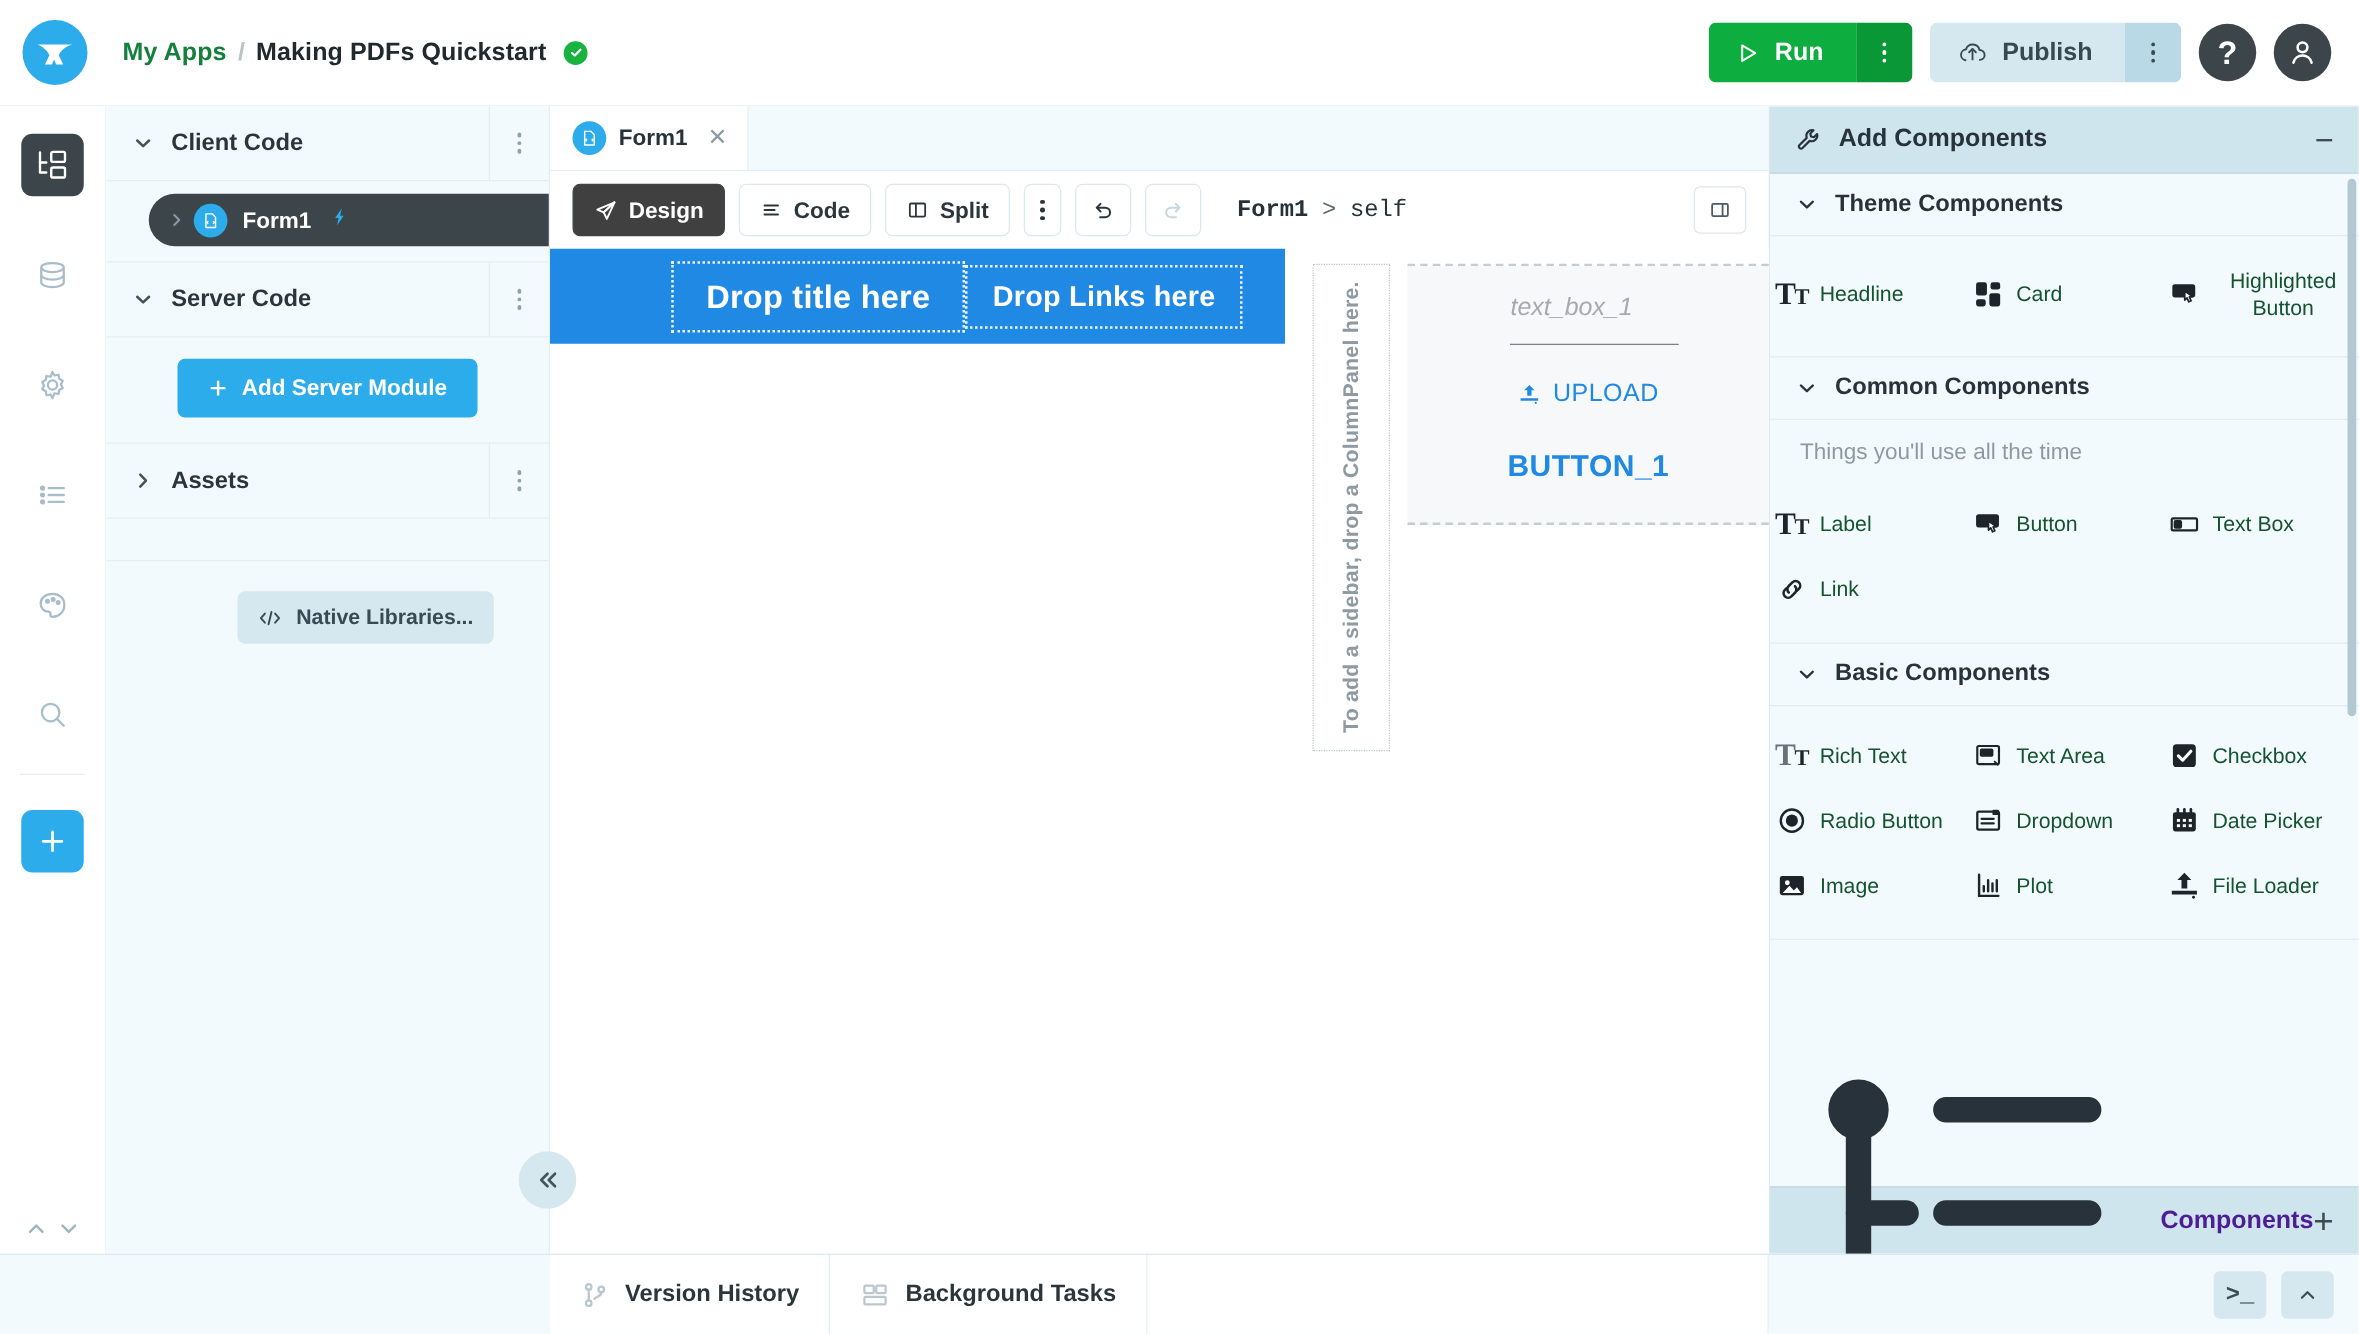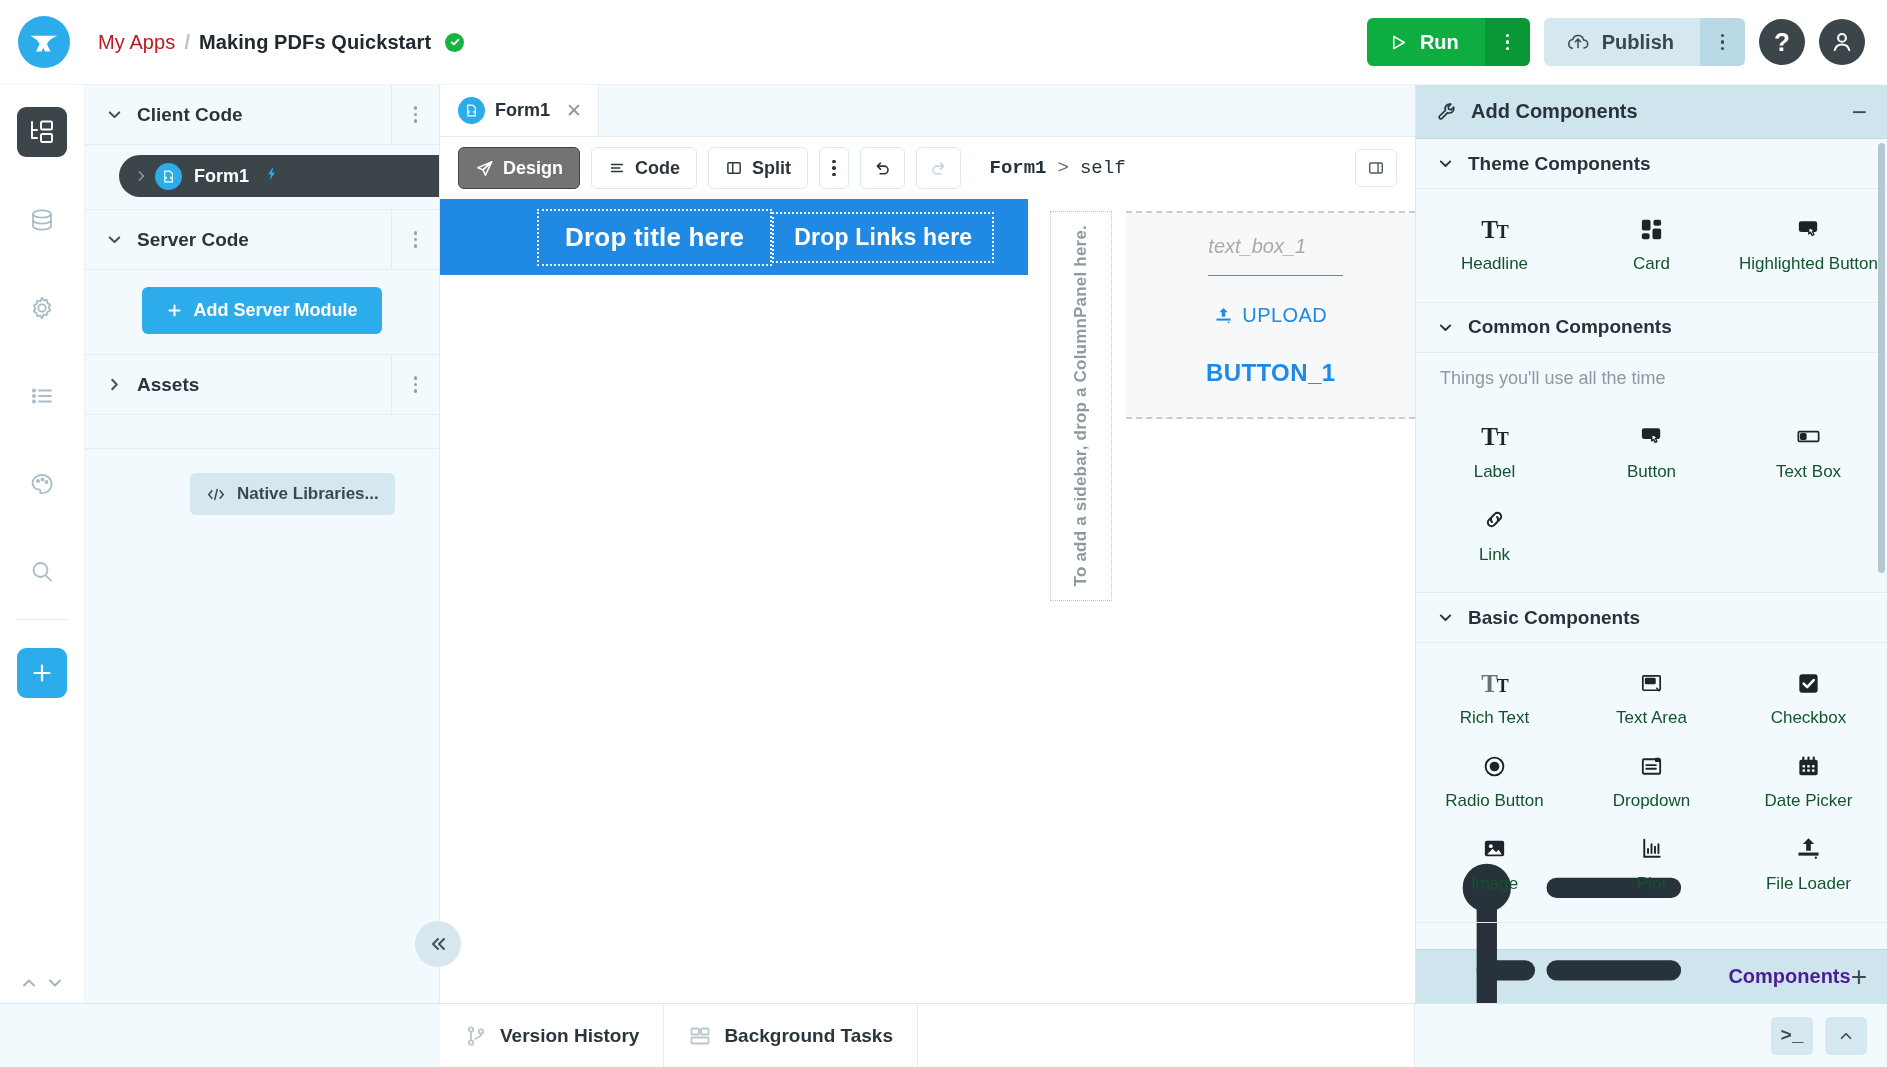--- a/index.html
+++ b/index.html
@@ -20,21 +20,21 @@
     border-bottom: 1px solid #eef4f7;
     position: relative; z-index: 20;
   }
   .logo {
     width: 52px; height: 52px; border-radius: 50%;
     background: #2cacea; display: flex; align-items: center; justify-content: center;
     flex: 0 0 auto;
   }
   .logo svg { width: 34px; height: 34px; }
   .breadcrumb { display: flex; align-items: center; gap: 9px; margin-left: 28px; font-size: 20px; }
-  .bc-myapps { color: #b91c1c; font-weight: 400; letter-spacing: .1px; }
+  .bc-myapps { color: #15803d; font-weight: 700; letter-spacing: .1px; }
   .bc-sep { color: #b9c3c9; font-weight: 600; }
   .bc-title { color: #20292e; font-weight: 700; letter-spacing: .1px; }
   .bc-check {
     width: 19px; height: 19px; border-radius: 50%; background: #17b23f;
     display: flex; align-items: center; justify-content: center; margin-left: 5px;
   }
   .bc-check svg { width: 12px; height: 12px; }
   .top-right { margin-left: auto; display: flex; align-items: center; gap: 14px; }
   .btn-split { display: flex; border-radius: 6px; overflow: hidden; height: 48px; }
   .btn-run-main {
@@ -139,21 +139,21 @@
     padding: 0 16px 0 18px; border-right: 1px solid #e3eef3; cursor: pointer;
   }
   .tab .tname { font-size: 18px; font-weight: 700; color: #27323a; }
   .tab .tclose { color: #8d9aa2; font-size: 19px; margin-left: 6px; }
   .toolbar { height: 62px; display: flex; align-items: center; gap: 11px; padding: 0 18px; background: #fff; }
   .tool {
     height: 42px; display: flex; align-items: center; gap: 9px; padding: 0 16px;
     border: 1px solid #dbe8ef; border-radius: 6px; background: #fff; color: #2b363c;
     font-size: 18px; font-weight: 700; cursor: pointer; font-family: inherit;
   }
-  .tool.active { background: #737373; color: #fff; border-color: #3c4549; }
+  .tool.active { background: #404040; color: #fff; border-color: #3c4549; }
   .tool.icon-only { padding: 0 12px; }
   .tool.disabled { color: #c5d7e0; }
   .crumbs { margin-left: 18px; font-family: "Liberation Mono", monospace; font-size: 19px; color: #26323a; display: flex; align-items: center; gap: 11px; }
   .crumbs b { font-weight: 700; }
   .crumbs .arrow { color: #5d6a72; }
   .panel-toggle {
     margin-left: auto; width: 42px; height: 38px; border: 1px solid #dbe8ef; border-radius: 5px;
     display: flex; align-items: center; justify-content: center; color: #4d5d66; cursor: pointer;
   }
 
@@ -209,21 +209,21 @@
   .rp-header .title { font-size: 20px; font-weight: 700; color: #27323a; margin-left: 13px; }
   .rp-header .minus { margin-left: auto; font-size: 26px; color: #3e4a51; cursor: pointer; line-height: 1; }
   .rp-scroll { flex: 1; overflow: hidden; position: relative; }
   .rp-group-head {
     height: 50px; display: flex; align-items: center; gap: 13px; padding-left: 20px;
     border-bottom: 1px solid #e0edf2; cursor: pointer;
   }
   .rp-group-head .g { font-size: 19px; font-weight: 700; color: #27323a; }
   .rp-note { font-size: 18px; color: #8d9aa2; padding: 15px 0 8px 24px; }
   .rp-grid { display: grid; grid-template-columns: 1fr 1fr 1fr; border-bottom: 1px solid #e0edf2; padding: 14px 0 16px 0; }
-  .rp-item { display: flex; flex-direction: column; align-items: center; gap: 9px; padding: 11px 4px; cursor: pointer; }
+  .rp-item { display: flex; align-items: center; gap: 9px; padding: 11px 4px; cursor: pointer; }
   .rp-item .ic { height: 30px; display: flex; align-items: center; justify-content: center; color: #1e2429; }
   .rp-item .ic svg { width: 27px; height: 27px; }
   .rp-item .nm { font-size: 17px; color: #14532d; text-align: center; line-height: 1.28; }
   .tt-glyph { font-family: "Liberation Serif", serif; font-weight: 700; font-size: 25px; line-height: 1; letter-spacing: -1px; }
   .rp-footer {
     height: 54px; background: #cfe5ee; display: flex; align-items: center; padding: 0 20px;
     border-top: 1px solid #c0d8e2; flex: 0 0 auto;
   }
   .rp-footer .title { font-size: 20px; font-weight: 700; color: #4c1d95; margin-left: 13px; }
   .rp-footer .plus { margin-left: auto; font-size: 28px; color: #3e4a51; cursor: pointer; line-height: 1; }

